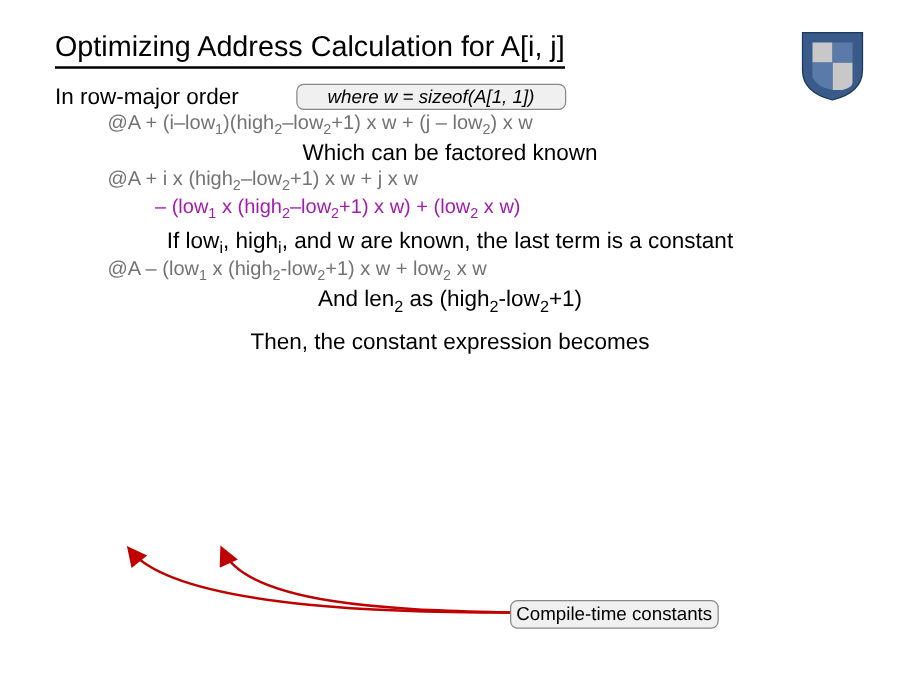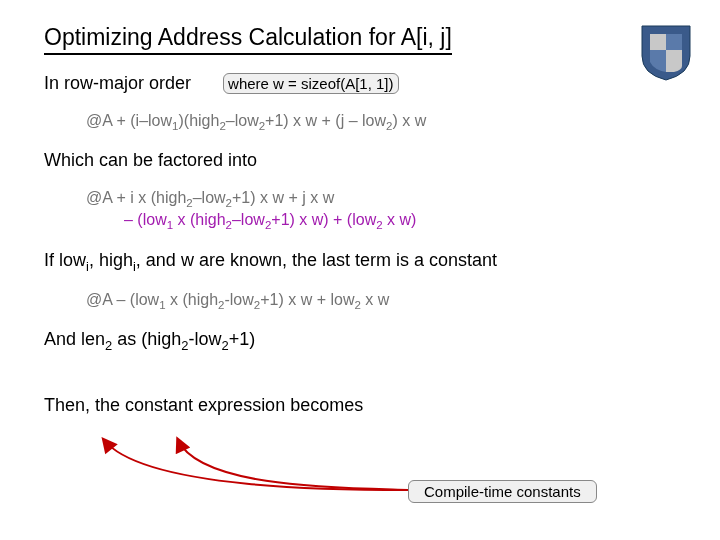--- a/index.html
+++ b/index.html
@@ -15,74 +15,76 @@
   .slide {
     padding: 24px 44px 20px 44px;
     position: relative;
   }
   .title {
     font-size: 23px;
     color: #000;
     border-bottom: 2px solid #000;
     padding-bottom: 2px;
     display: inline-block;
-    margin-bottom: 0;
+    margin-bottom: 10px;
   }
   .logo {
     position: absolute;
     top: 22px;
     right: 28px;
     width: 52px;
     height: 60px;
   }
   .body-line {
     font-size: 18px;
     color: #000;
-    margin: 18px 0;
+    margin: 2px 0;
+    text-align: center;
   }
   .indent {
     padding-left: 42px;
     font-size: 16px;
     color: #737373;
     margin: 0 0 2px 0;
   }
   .indent2 {
     padding-left: 80px;
     font-size: 16px;
     color: #a21caf;
     margin: 0 0 4px 0;
   }
   .where-box {
     display: inline-block;
     background: #f0f0f0;
     border: 1px solid #888;
     border-radius: 6px;
     font-size: 15px;
-    padding: 1px 4px;
-    margin-left: 32px;
+    padding: 1px 24px;
+    margin-left: 46px;
     vertical-align: middle;
+    font-style: italic;
   }
   .where-wrapper {
     display: flex;
     align-items: center;
   }
   .sub { font-size: 0.72em; vertical-align: sub; }
   .arrow-svg {
     position: absolute;
     pointer-events: none;
   }
   .const-box {
     position: absolute;
     left: 408px;
     top: 480px;
     background: #f0f0f0;
     border: 1px solid #888;
     border-radius: 6px;
     font-size: 15px;
-    padding: 2px 15px;
+    padding: 2px 4px;
   }
   .spacer { height: 6px; }
 </style>
 </head>
 <body>
 
 <div class="slide">
   <div class="title">Optimizing Address Calculation for A[i, j]</div>
 
   <svg class="logo" viewBox="0 0 52 60">
@@ -92,21 +94,21 @@
     <path d="M26 12 L42 12 L42 28 L26 28 Z" fill="#5a7aaa"></path>
     <path d="M10 28 L26 28 L26 50 Q14 48 10 40 Z" fill="#5a7aaa"></path>
   </svg>
 
   <div class="where-wrapper">
     <div class="body-line">In row-major order</div>
     <div class="where-box">where w = sizeof(A[1, 1])</div>
   </div>
   <div class="indent">@A + (i–low<span class="sub">1</span>)(high<span class="sub">2</span>–low<span class="sub">2</span>+1) x w + (j – low<span class="sub">2</span>) x w</div>
 
-  <div class="body-line">Which can be factored into</div>
+  <div class="body-line">Which can be factored known</div>
   <div class="indent">@A + i x (high<span class="sub">2</span>–low<span class="sub">2</span>+1) x w + j x w</div>
   <div class="indent2">– (low<span class="sub">1</span> x (high<span class="sub">2</span>–low<span class="sub">2</span>+1) x w) + (low<span class="sub">2</span> x w)</div>
 
   <div class="body-line">If low<span class="sub">i</span>, high<span class="sub">i</span>, and w are known, the last term is a constant</div>
   <div class="indent">@A – (low<span class="sub">1</span> x (high<span class="sub">2</span>-low<span class="sub">2</span>+1) x w + low<span class="sub">2</span> x w</div>
 
   <div class="body-line">And len<span class="sub">2</span> as (high<span class="sub">2</span>-low<span class="sub">2</span>+1)</div>
 
   <div class="spacer"></div>
   <div class="body-line">Then, the constant expression becomes</div>

